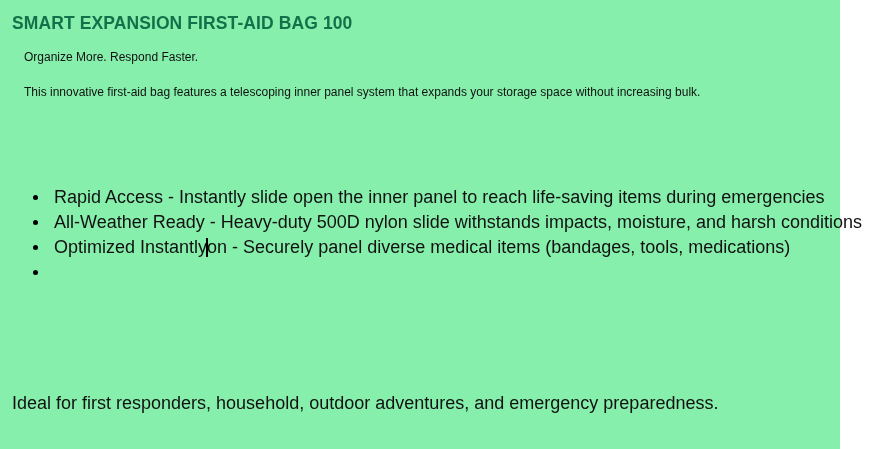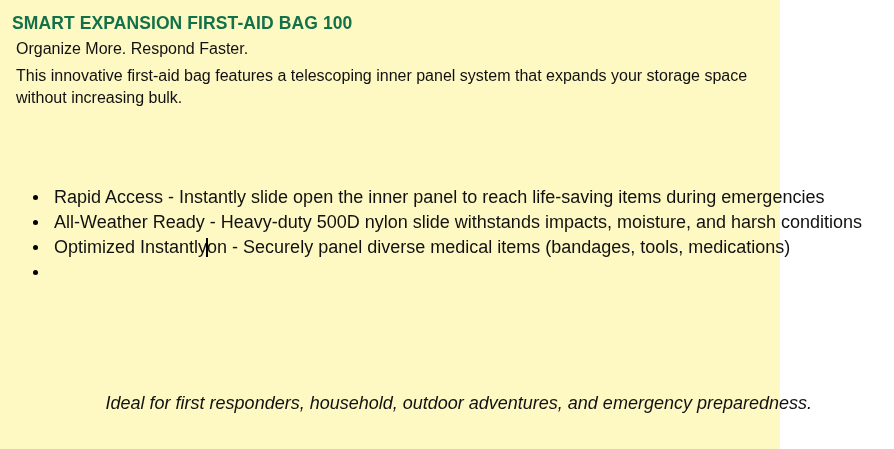--- a/index.html
+++ b/index.html
@@ -11,43 +11,43 @@
     width: 894px;
     height: 449px;
     overflow: hidden;
     font-family: "Liberation Sans", sans-serif;
     color: #111111;
     -webkit-font-smoothing: antialiased;
   }
 
   .page {
     position: relative;
-    width: 780px;
+    width: 840px;
     height: 449px;
     box-sizing: border-box;
     padding: 12px 8px 0 12px;
-    background: #fef9c3;
+    background: #86efac;
   }
 
   .product-title {
     font-size: 17.5px;
     font-weight: bold;
     letter-spacing: 0.1px;
     line-height: 22px;
     margin: 0 0 0 0;
     color: #13714a;
     white-space: nowrap;
   }
 
   .tagline,
   .intro,
   .key-label {
-    font-size: 16px;
+    font-size: 12px;
     line-height: 22.5px;
-    margin: 4px;
+    margin: 12px;
     color: #111111;
     font-weight: normal;
   }
 
   .intro {
     max-width: 862px;
   }
 
   .advantages {
     list-style: none;
@@ -78,24 +78,22 @@
     background: #000000;
   }
 
   .closing {
     position: absolute;
     left: 12px;
     top: 392px;
     width: 800px;
     font-size: 18px;
     line-height: 23px;
-    font-style: italic;
     color: #111111;
     margin: 0;
-    text-align: right;
   }
 
   
   .caret {
     display: inline-block;
     width: 1.4px;
     height: 19px;
     background: #000000;
     vertical-align: -4px;
     margin: 0 -0.7px;

